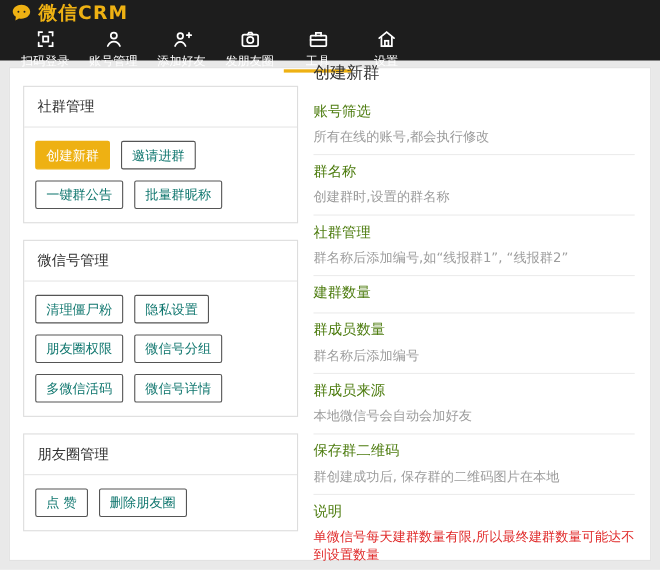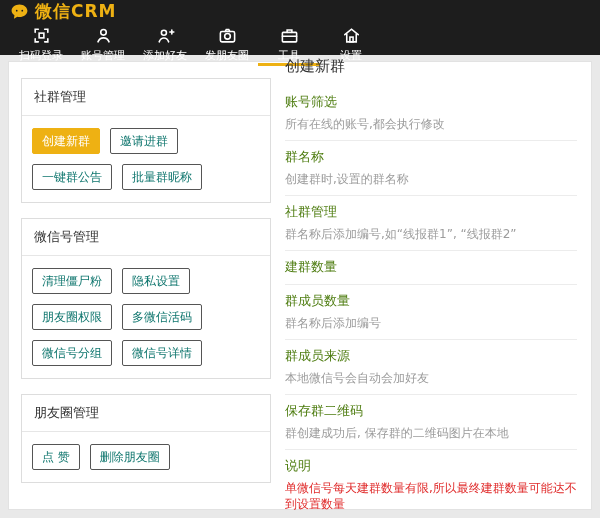--- a/index.html
+++ b/index.html
@@ -150,22 +150,22 @@
         <button class="sbtn">批量群昵称</button>
       </div>
     </section>
 
     <section class="panel">
       <h3 class="panel-title">微信号管理</h3>
       <div class="panel-body">
         <button class="sbtn">清理僵尸粉</button>
         <button class="sbtn">隐私设置</button>
         <button class="sbtn">朋友圈权限</button>
+        <button class="sbtn">微信号分组</button>
         <button class="sbtn">多微信活码</button>
-        <button class="sbtn">微信号分组</button>
         <button class="sbtn">微信号详情</button>
       </div>
     </section>
 
     <section class="panel">
       <h3 class="panel-title">朋友圈管理</h3>
       <div class="panel-body">
         <button class="sbtn">点 赞</button>
         <button class="sbtn">删除朋友圈</button>
       </div>

